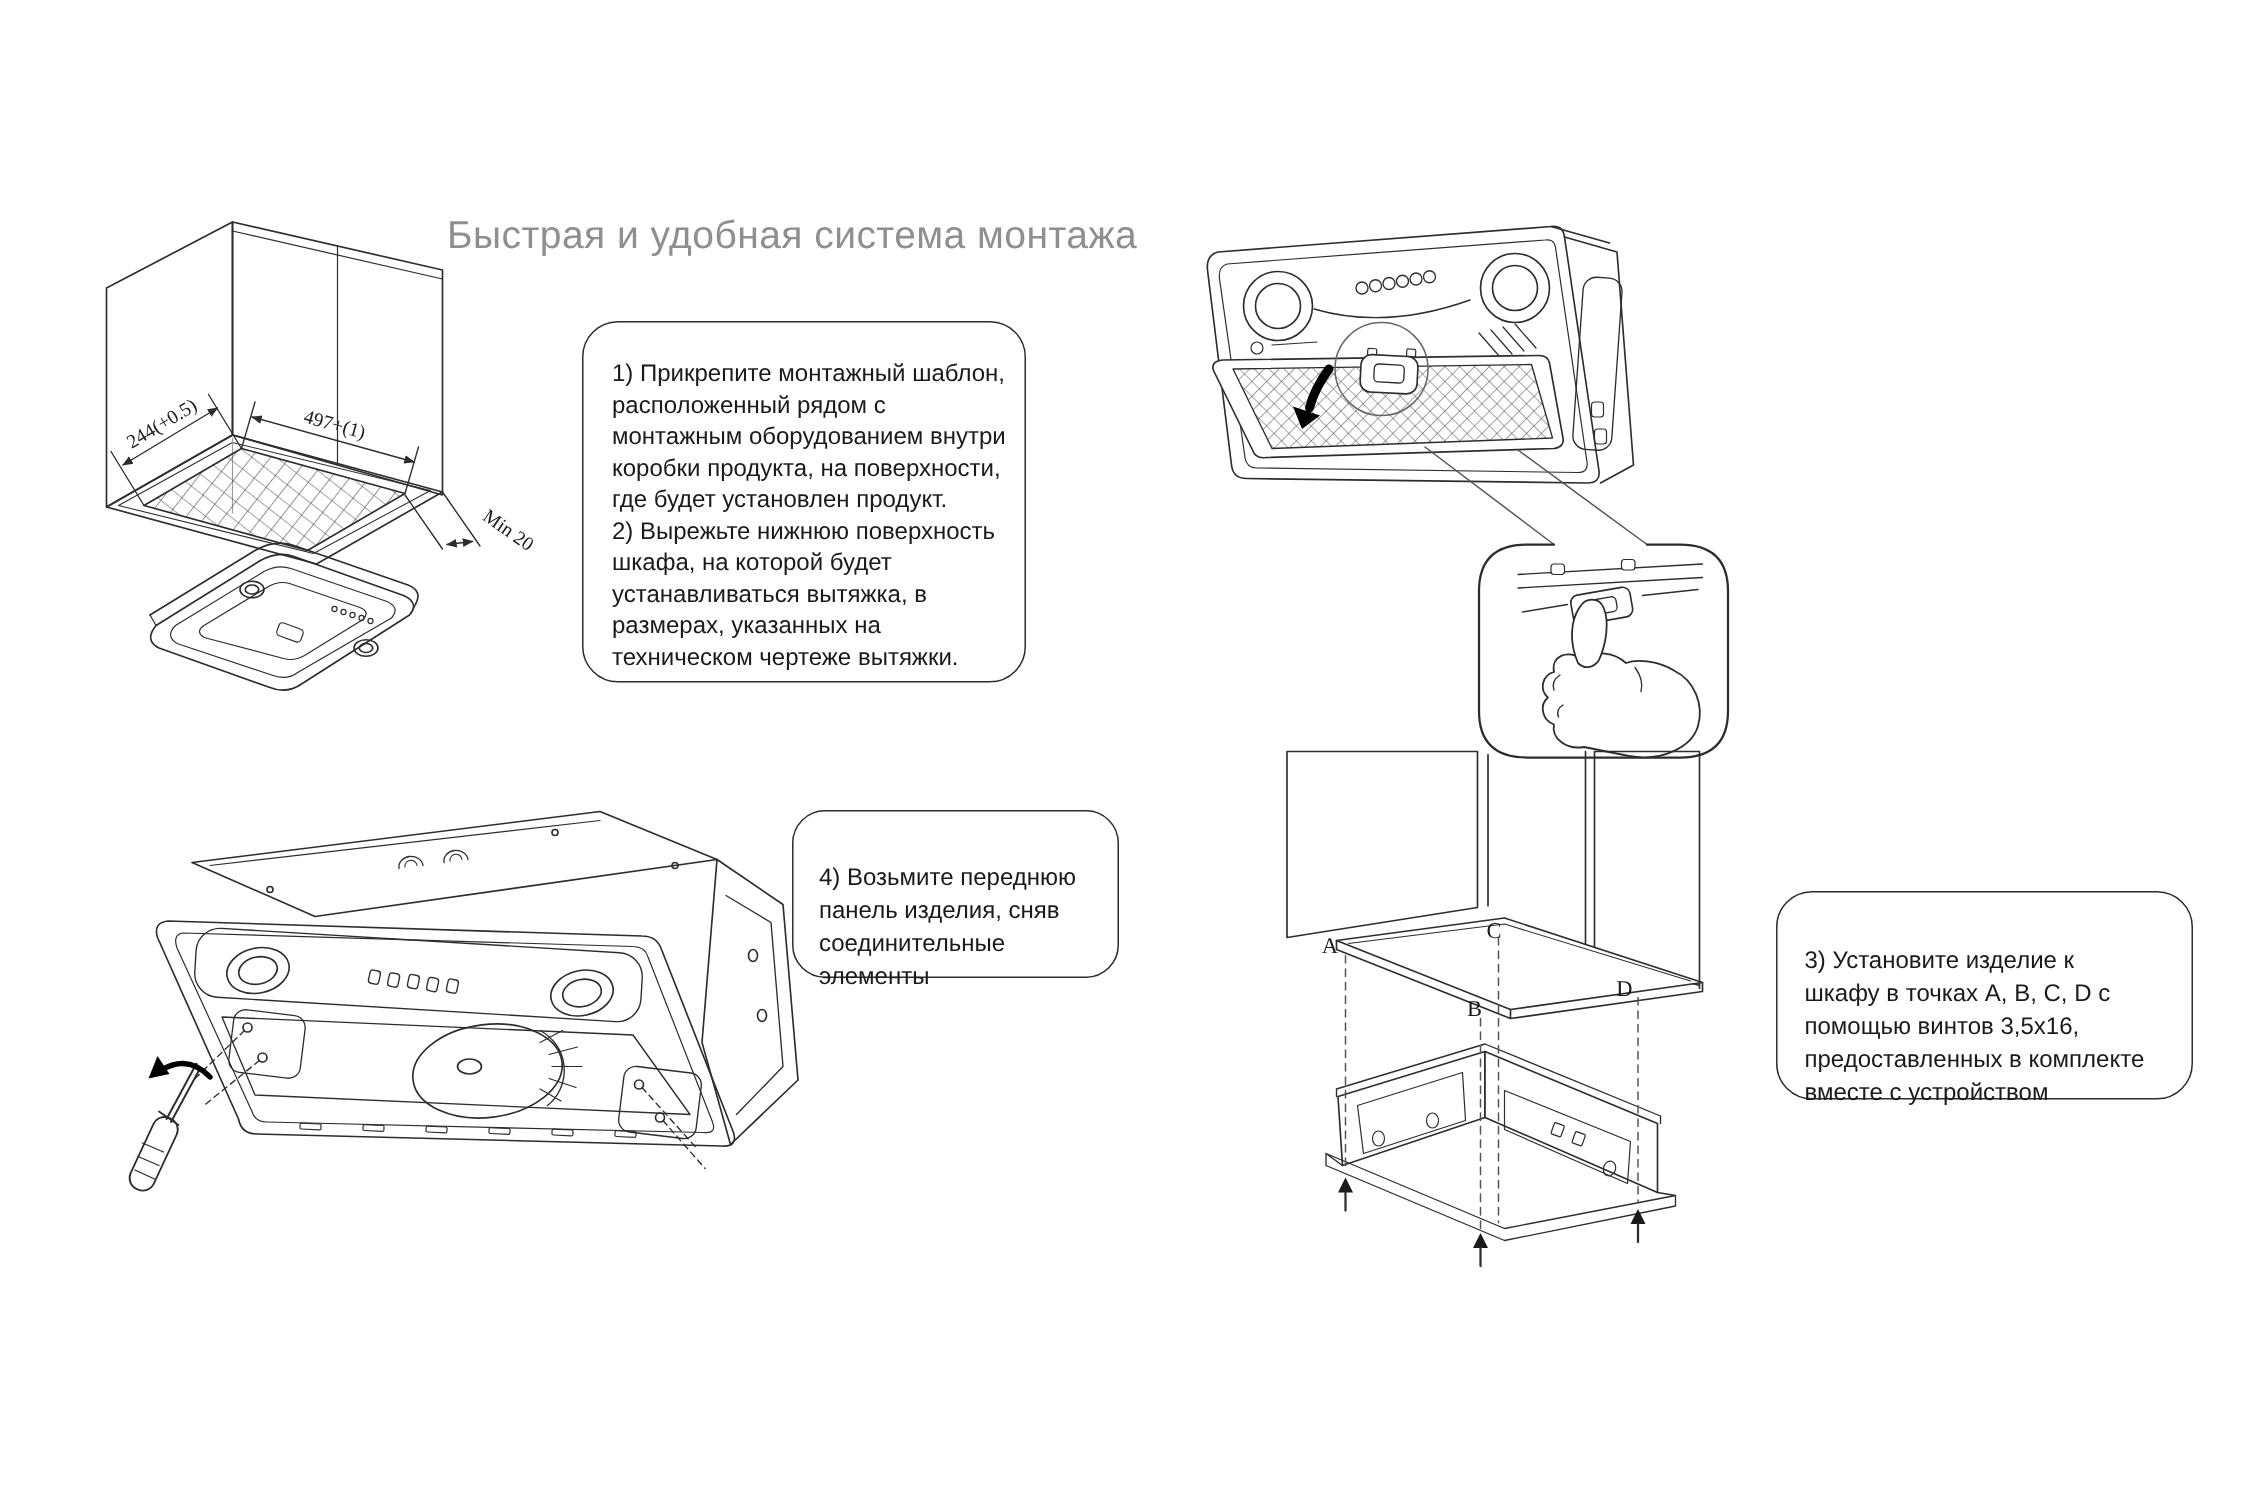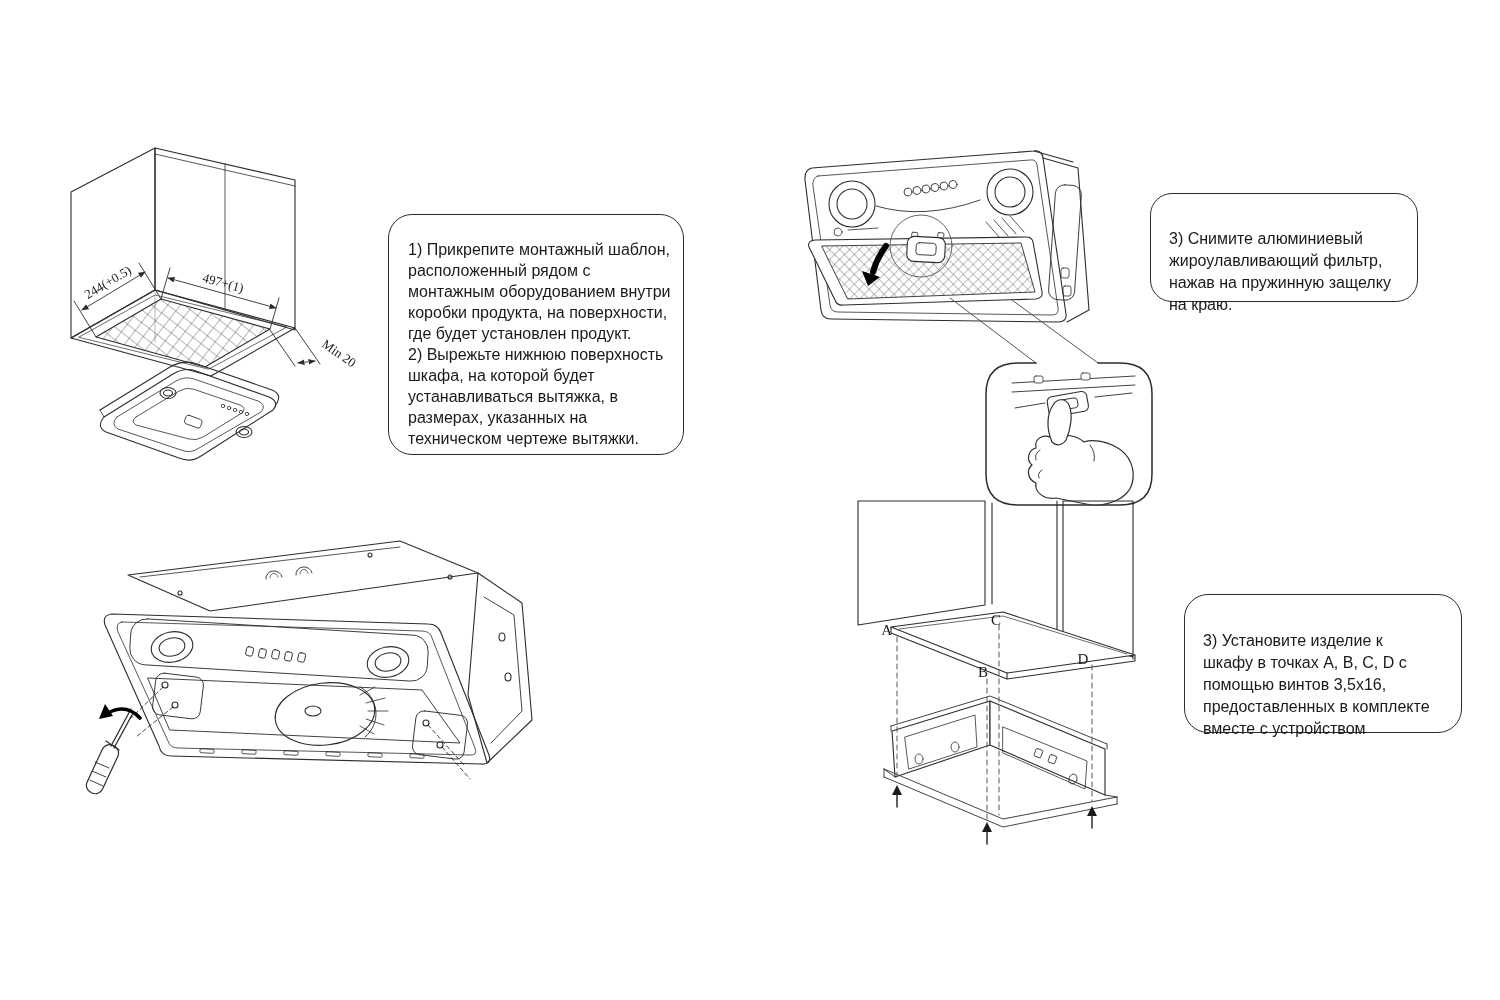--- a/index.html
+++ b/index.html
@@ -16,20 +16,21 @@
   .svgabs{position:absolute;}
   svg text{font-family:"Liberation Serif",serif;font-size:13px;fill:#1a1a1a;stroke:none;}
   svg text.pt{font-size:15px;}
   b{font-weight:normal;}
 </style>
 </head>
 <body>
 
 <div class="page">
 
+  <div class="title">Быстрая и удобная система монтажа</div>
 
   <svg class="svgabs" style="left:55px;top:140px" width="335" height="365" viewBox="0 0 335 365">
     <defs>
       <pattern id="meshA" width="10" height="10" patternUnits="userSpaceOnUse" patternTransform="rotate(38)">
         <path d="M0 0H10M0 0V10" stroke="#4a4a4a" stroke-width="0.8" fill="none"></path>
       </pattern>
       <marker id="arA" viewBox="0 0 10 10" refX="9" refY="5" markerWidth="8" markerHeight="8" orient="auto-start-reverse">
         <path d="M0 1L10 5L0 9z" fill="#2d2d2d"></path>
       </marker>
     </defs>
@@ -280,27 +281,27 @@
 монтажным оборудованием внутри
 коробки продукта, на поверхности,
 где будет установлен продукт.
 2)  Вырежьте нижнюю поверхность
 шкафа, на которой будет
 устанавливаться вытяжка, в
 размерах, указанных на
 техническом чертеже вытяжки.</span>
   </div>
 
-  <div class="note" id="note3">
-    <span>3) Снимите алюминиевый
-жироулавливающий фильтр,
-нажав на пружинную защелку
-на краю.</span>
+
+  <div class="note" id="note4">
+    <span>4) Возьмите переднюю
+панель изделия, сняв
+соединительные
+элементы</span>
   </div>
-
 
   <div class="note" id="note5">
     <span>3) Установите изделие к
 шкафу в точках </span><b>A, B, C, D</b><span>  с
 помощью винтов 3,5x16,
 предоставленных в комплекте
 вместе с устройством</span>
   </div>
 
 </div>

